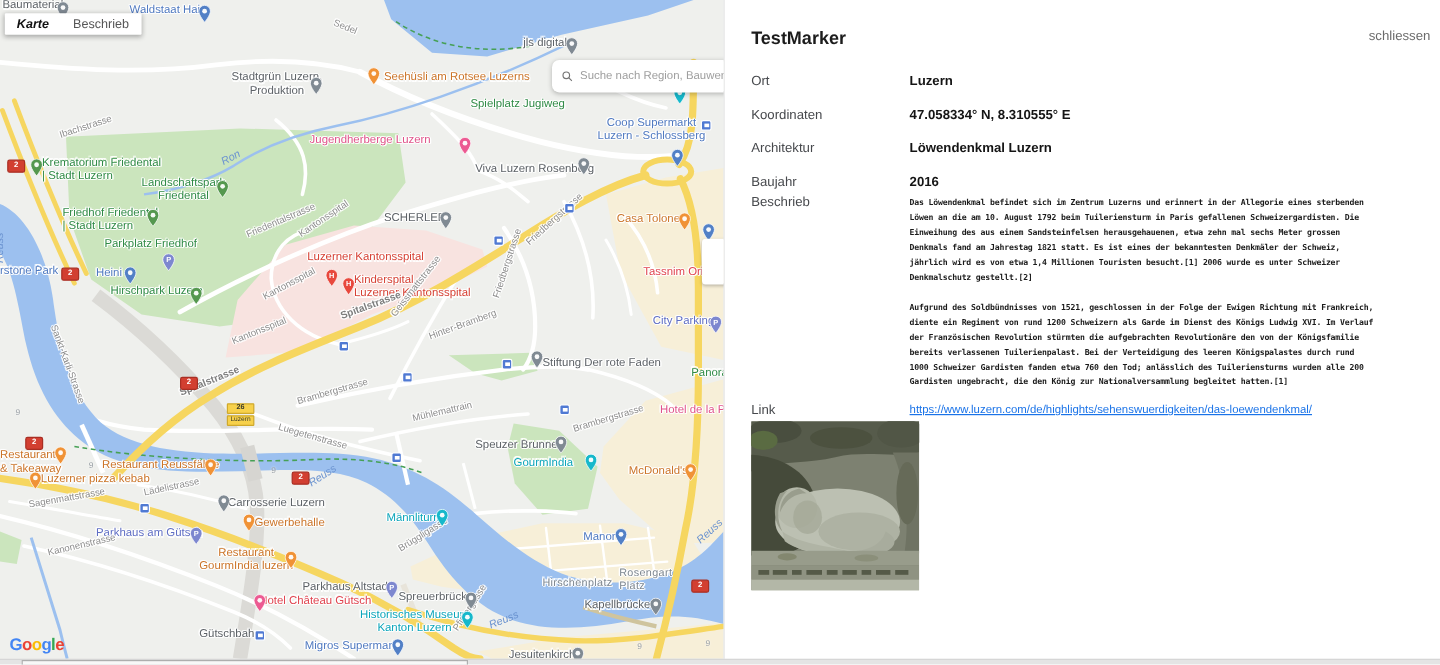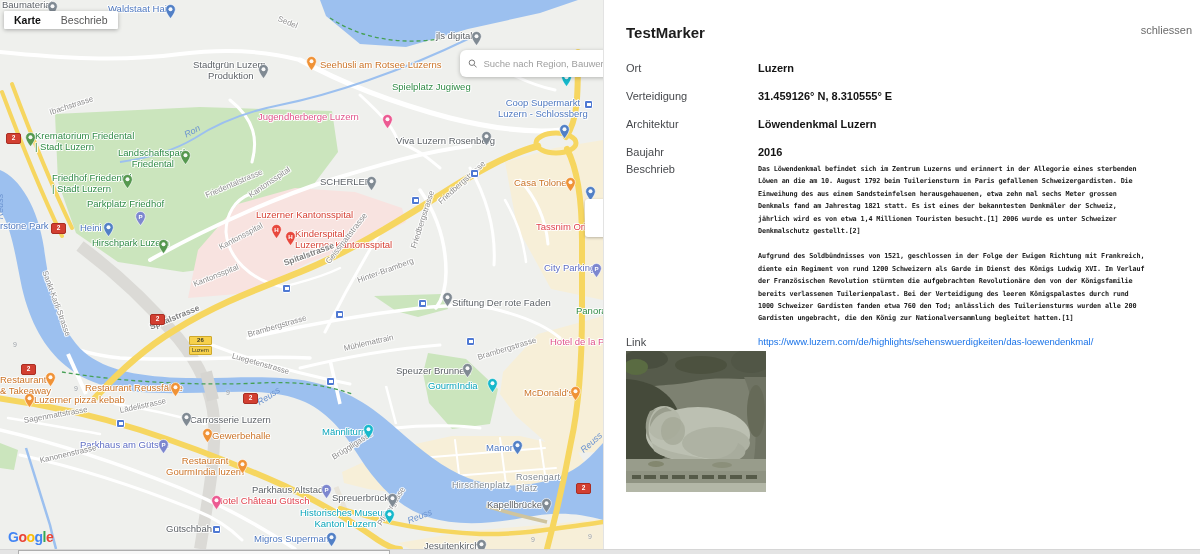--- a/index.html
+++ b/index.html
@@ -23,21 +23,21 @@
   .shield{position:absolute;min-width:11px;height:9px;background:#d23f31;border:1px solid #a92e23;border-radius:2px;
     color:#fff;font-size:6.5px;font-weight:bold;text-align:center;line-height:8px;padding:0 1px;}
   .ybadge{position:absolute;text-align:center;font-size:6px;font-weight:bold;color:#3a3a2a;}
   .ybadge span{display:block;background:#f7d14b;border:1px solid #cfa92c;border-radius:1px;padding:0 2px;line-height:7px;}
   .ybadge span+span{margin-top:1px;font-weight:400;font-size:5.5px;}
   .plain9{position:absolute;font-size:7px;color:#9aa0a6;text-shadow:0 0 2px #fff;}
   
   .maptype{position:absolute;left:4px;top:11px;height:18px;background:#fff;box-shadow:0 1px 4px rgba(0,0,0,.3);
     display:flex;align-items:center;z-index:30;border-radius:1px;}
   .maptype .mt{padding:0 10px;font-size:10.5px;line-height:18px;cursor:pointer;}
-  .mt-active{font-weight:bold;color:#111;}
+  .mt-active{font-weight:bold;color:#111;font-style:italic;}
   .mt-idle{color:#565656;}
   .catbox{position:absolute;left:28px;top:46px;width:138px;height:30px;background:#fff;border-radius:3px;
     box-shadow:0 1px 3px rgba(0,0,0,.18);z-index:30;display:flex;align-items:center;justify-content:space-between;padding:0 10px;box-sizing:border-box;}
   .catbox .ph{font-size:10px;color:#8a8a8a;}
   .caret{width:0;height:0;border-left:4px solid transparent;border-right:4px solid transparent;border-top:5px solid #757575;}
   .searchbox{position:absolute;left:460px;top:50px;width:160px;height:27px;background:#fff;border-radius:6px;
     box-shadow:0 1px 4px rgba(0,0,0,.25);z-index:30;display:flex;align-items:center;padding:0 8px;box-sizing:border-box;}
   .searchbox .ph{font-size:9.5px;color:#9e9e9e;white-space:nowrap;overflow:hidden;margin-left:6px;}
   .partctrl{position:absolute;left:585px;top:199px;width:22px;height:38px;background:#fff;border-radius:3px;
     box-shadow:0 1px 3px rgba(0,0,0,.25);z-index:25;}
@@ -46,21 +46,21 @@
   .divider{position:absolute;left:603px;top:0;width:1px;height:549px;background:#e3e3e3;}
   .panel{position:absolute;left:604px;top:0;width:596px;height:549px;background:#fff;}
   .ptitle{position:absolute;left:22px;top:24px;font-size:15px;font-weight:bold;color:#1c1c1c;}
   .pclose{position:absolute;right:8px;top:24px;font-size:11px;color:#6b6b6b;text-decoration:none;cursor:pointer;}
   .plabel{position:absolute;left:22px;font-size:11px;color:#47494d;}
   .pvalue{position:absolute;left:154px;font-size:11px;font-weight:bold;color:#141414;}
   .t0{top:62px}.t1{top:90px}.t2{top:118px}.t3{top:146px}.t4{top:163px}.t5{top:336px}
   .desc{position:absolute;left:154px;top:163px;width:390px;font-family:"DejaVu Sans Mono",monospace;
     font-size:6.8px;font-weight:bold;letter-spacing:-.15px;line-height:12.4px;color:#1b1b1b;}
   .desc .p2{margin-top:13px;}
-  .plink{position:absolute;left:154px;top:336px;font-size:9.5px;color:#1a73e8;}
+  .plink{position:absolute;left:154px;top:336px;font-size:9.5px;color:#1a73e8;text-decoration:underline;}
   .photo{position:absolute;left:22px;top:351px;width:140px;height:141px;}
   
   .hscroll{position:absolute;left:0;top:549px;width:1200px;height:5px;background:#e4e4e4;border-top:1px solid #d6d6d6;box-sizing:border-box;}
   .hthumb{position:absolute;left:18px;top:0;width:372px;height:5px;background:#f8f8f8;border:1px solid #aeaeae;box-sizing:border-box;}
 </style>
 </head>
 <body>
 
 <div class="stage">
 
@@ -446,22 +446,22 @@
 
   <div class="divider"></div>
 
   <div class="panel">
     <div class="ptitle">TestMarker</div>
     <a class="pclose">schliessen</a>
 
     <div class="plabel t0">Ort</div>
     <div class="pvalue t0">Luzern</div>
 
-    <div class="plabel t1">Verteidigung</div>
-    <div class="pvalue t1">31.459126° N, 8.310555° E</div>
+    <div class="plabel t1">Koordinaten</div>
+    <div class="pvalue t1">47.058334° N, 8.310555° E</div>
 
     <div class="plabel t2">Architektur</div>
     <div class="pvalue t2">Löwendenkmal Luzern</div>
 
     <div class="plabel t3">Baujahr</div>
     <div class="pvalue t3">2016</div>
 
     <div class="plabel t4">Beschrieb</div>
     <div class="desc">
       <div class="p1">Das Löwendenkmal befindet sich im Zentrum Luzerns und erinnert in der Allegorie eines sterbenden Löwen an die am 10. August 1792 beim Tuileriensturm in Paris gefallenen Schweizergardisten. Die Einweihung des aus einem Sandsteinfelsen herausgehauenen, etwa zehn mal sechs Meter grossen Denkmals fand am Jahrestag 1821 statt. Es ist eines der bekanntesten Denkmäler der Schweiz, jährlich wird es von etwa 1,4 Millionen Touristen besucht.[1] 2006 wurde es unter Schweizer Denkmalschutz gestellt.[2]</div>

